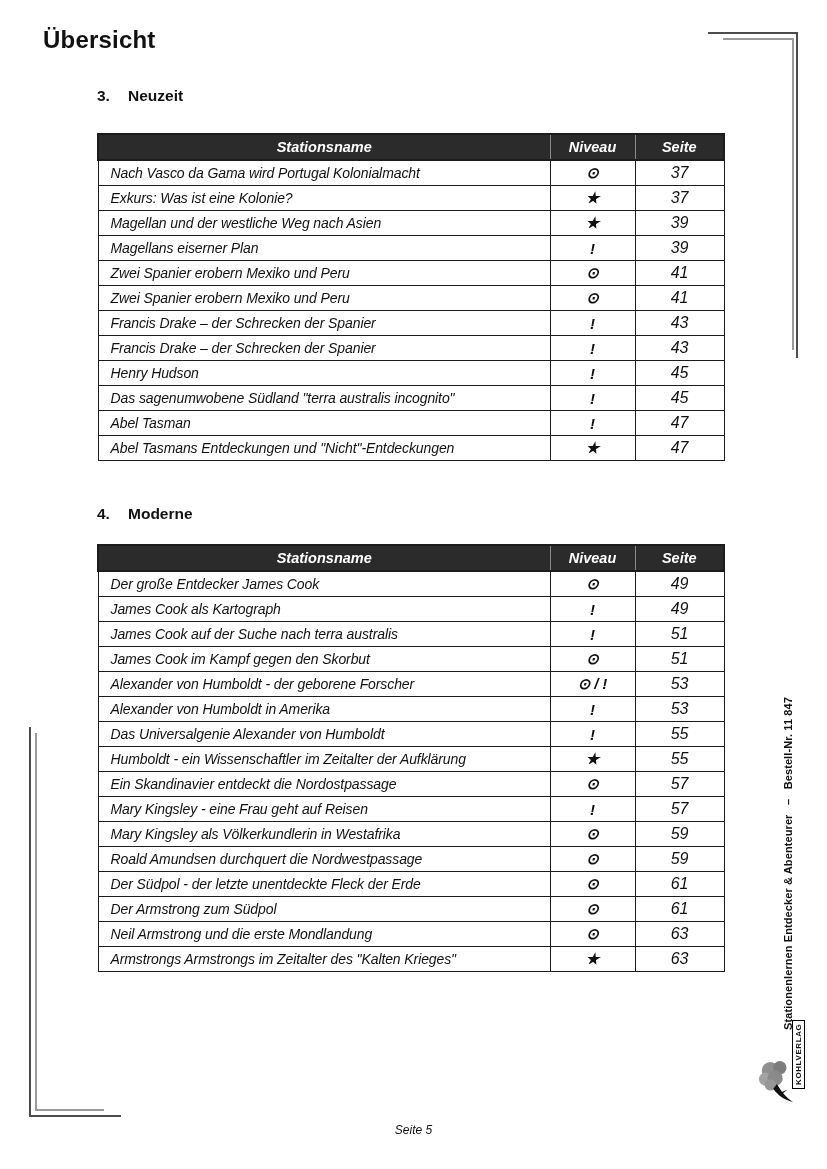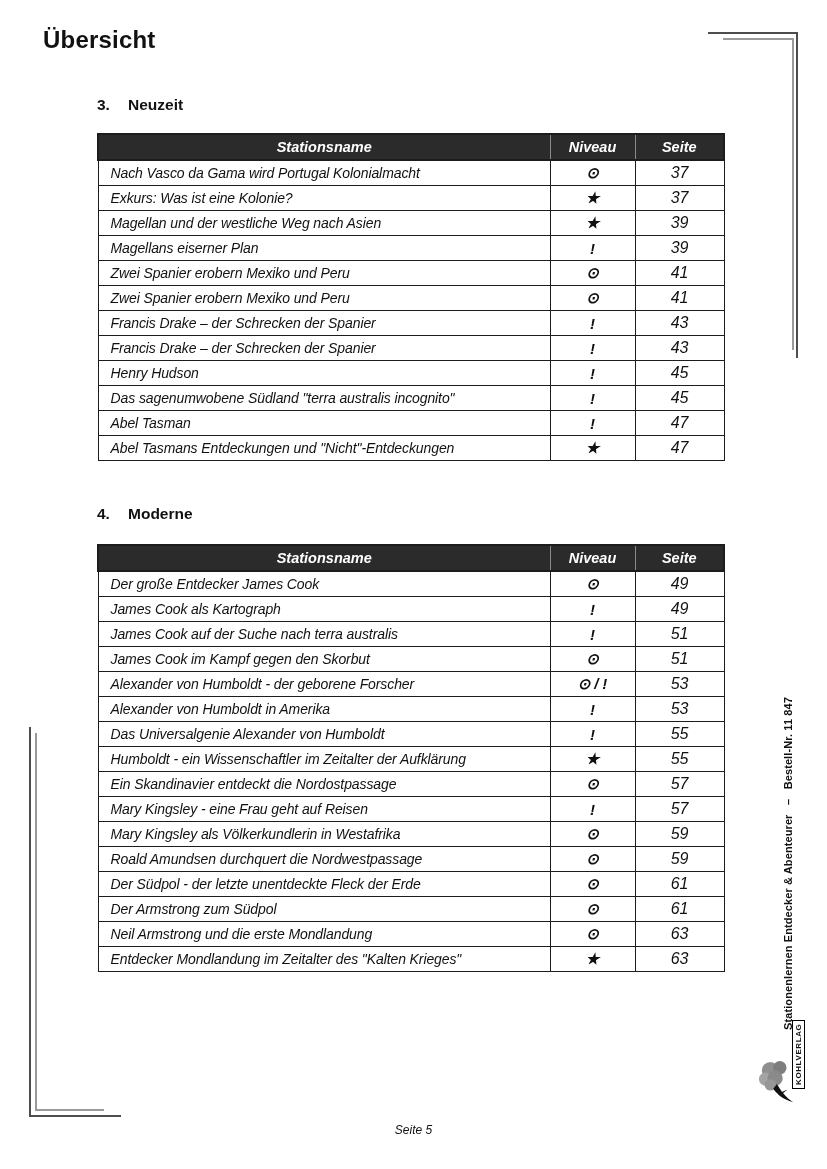--- a/index.html
+++ b/index.html
@@ -23,21 +23,21 @@
   .corner-bl-inner { position:absolute; top:733px; left:35px;  width:67px;  height:376px;
     border-left:2px solid #9a9a9a; border-bottom:2px solid #9a9a9a; }
 
   
   .doc-title {
     position:absolute; top:26px; left:0; width:827px;
     font-size:24px; font-weight:bold; letter-spacing:0.2px;margin-left:43px;
   }
   .section-heading { position:absolute; left:97px; font-size:15.5px; font-weight:bold; }
   .section-heading .num { display:inline-block; width:31px; }
-  .heading-3 { top:96px; }
+  .heading-3 { top:87px; }
   .heading-4 { top:505px; }
 
   
   .tbl-wrap { position:absolute; left:97px;font-style:italic; }
   .tbl-wrap-1 { top:133px; }
   .tbl-wrap-2 { top:544px; }
   table { border-collapse:collapse; table-layout:fixed; width:626px; }
   th {
     background:#2b2b2b; color:#ffffff;
     font-size:14.5px; font-weight:bold; height:24px;
@@ -257,21 +257,21 @@
             <td>Der Armstrong zum Südpol</td>
             <td>⊙</td>
             <td>61</td>
           </tr>
           <tr>
             <td>Neil Armstrong und die erste Mondlandung</td>
             <td>⊙</td>
             <td>63</td>
           </tr>
           <tr>
-            <td>Entdecker Mondlandung im Zeitalter des "Kalten Krieges"</td>
+            <td>Armstrongs Armstrongs im Zeitalter des "Kalten Krieges"</td>
             <td>★</td>
             <td>63</td>
           </tr>
         </tbody>
       </table>
   </div>
 
   <div class="side-text">Stationenlernen Entdecker &amp; Abenteurer&nbsp;&nbsp;&nbsp;–&nbsp;&nbsp;&nbsp;Bestell-Nr. 11 847</div>
 
   <div class="logo-label">KOHLVERLAG</div>

